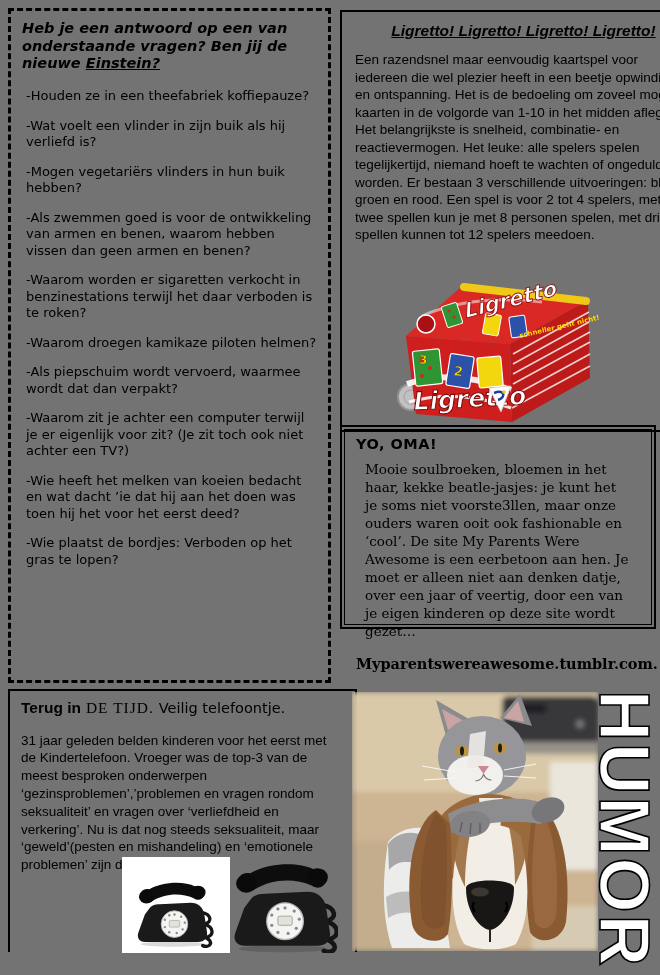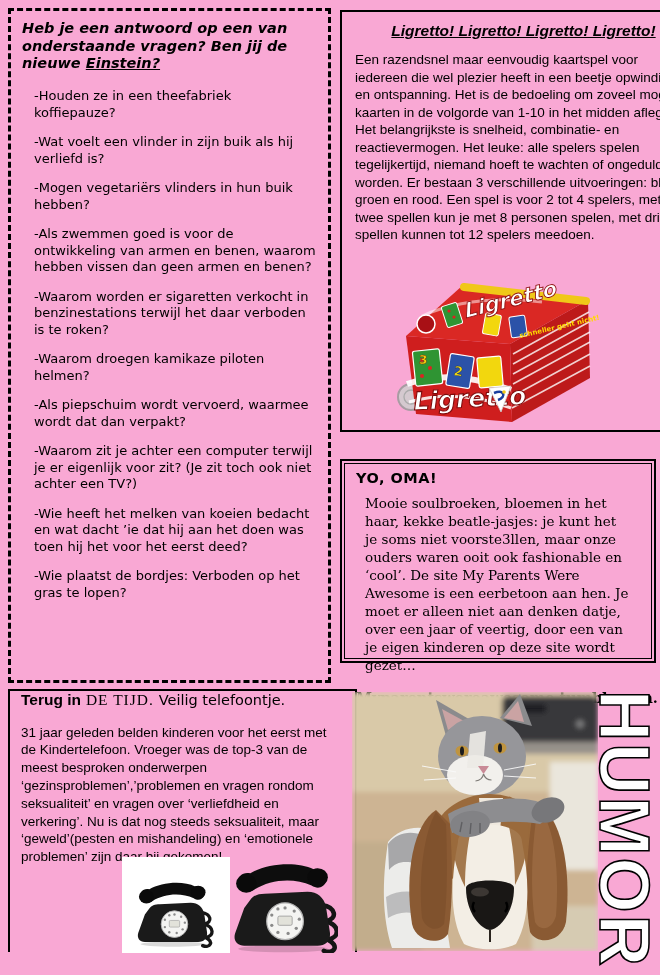--- a/index.html
+++ b/index.html
@@ -1,54 +1,54 @@
 <!DOCTYPE html>
 <html><head>
 <meta charset="utf-8">
 <style>
   html,body{margin:0;padding:0;background:#888;}
   .page{
     position:relative;width:660px;height:975px;margin:0 auto;
-    background:#f9a8d4;overflow:hidden;
+    background:#737373;overflow:hidden;
     font-family:"DejaVu Sans","Liberation Sans",sans-serif;color:#000;
   }
   
   .einstein-box{
     position:absolute;left:8px;top:8px;width:323px;height:675px;
     border:3px dashed #000;box-sizing:border-box;
     padding:9px 11px;
   }
   .einstein-title{
     font-family:"DejaVu Sans",sans-serif;
     font-weight:bold;font-style:italic;font-size:14.5px;line-height:1.22;
     margin-bottom:15px;
   }
   .einstein-title .u{text-decoration:underline;}
   .q{
-    font-size:13px;line-height:1.27;margin:0 0 13px 12px;
+    font-size:13px;line-height:1.27;margin:0 0 13px 4px;
     font-family:"DejaVu Sans",sans-serif;
   }
   
   .ligretto-box{
     position:absolute;left:340px;top:10px;width:367px;height:422px;
     border:2px solid #000;box-sizing:border-box;
   }
   .lig-title{
     text-align:center;font-weight:bold;font-style:italic;font-size:15.5px;
     text-decoration:underline;margin:10px 10px 11px 10px;
     font-family:"Liberation Sans",sans-serif;
   }
   .lig-body{
     margin:0 13px;font-size:13.5px;line-height:1.3;
     font-family:"Liberation Sans",sans-serif;
   }
   .product{position:absolute;left:50px;top:244px;width:215px;height:172px;}
   
   .oma-box{
-    position:absolute;left:340px;top:459px;width:316px;height:204px;
+    position:absolute;left:340px;top:425px;width:316px;height:204px;
     border:2px solid #000;box-sizing:border-box;padding:2px;
   }
   .oma-inner{
     border:1.5px solid #000;box-sizing:border-box;width:100%;height:100%;
     padding:6px 11px;
   }
   .oma-title{
     font-family:"DejaVu Sans",sans-serif;font-weight:bold;font-size:14.5px;
     letter-spacing:0.5px;margin-bottom:2px;
   }
@@ -57,21 +57,21 @@
     font-size:13.5px;line-height:1.33;
   }
   .oma-link{
     display:block;margin-top:14px;font-family:"DejaVu Serif","Liberation Serif",serif;
     font-weight:bold;font-size:14.5px;
   }
   
   .telefoon-box{
     position:absolute;left:8px;top:689px;width:349px;height:263px;
     border:2px solid #000;border-bottom:none;box-sizing:border-box;
-    padding:0 11px;
+    padding:8px 11px;
   }
   .tel-title{font-size:15px;line-height:1.2;margin-bottom:14px;}
   .tel-title .t1{font-family:"Liberation Sans",sans-serif;font-weight:bold;font-size:15.5px;}
   .tel-title .t2{font-family:"Liberation Serif",serif;font-size:15.5px;letter-spacing:1px;}
   .tel-title .t3{font-family:"DejaVu Sans",sans-serif;font-size:14.5px;}
   .tel-body{
     margin:0;font-family:"Liberation Sans",sans-serif;
     font-size:13.5px;line-height:1.32;
   }
   .phones{position:absolute;left:112px;top:166px;width:216px;height:96px;}

